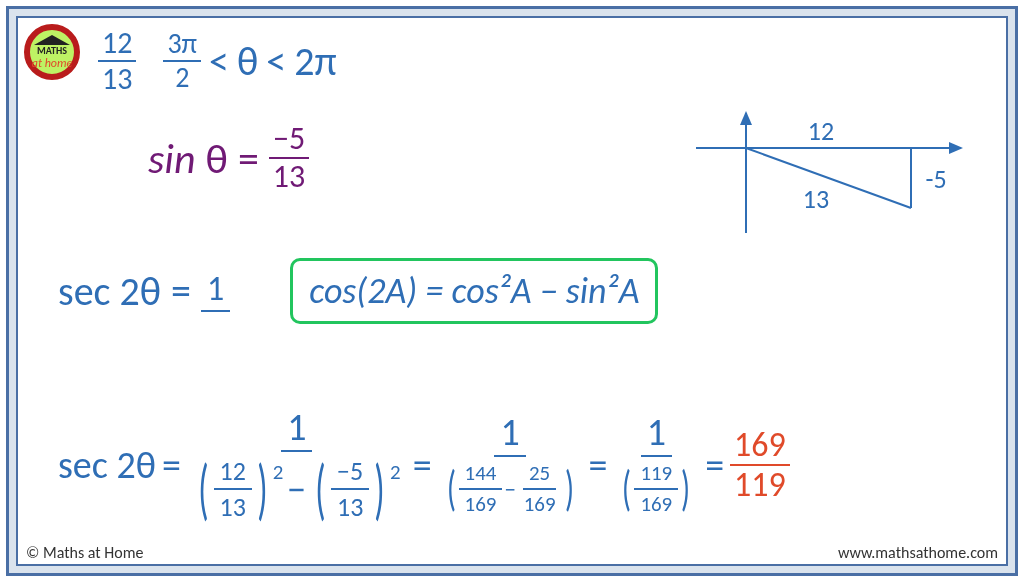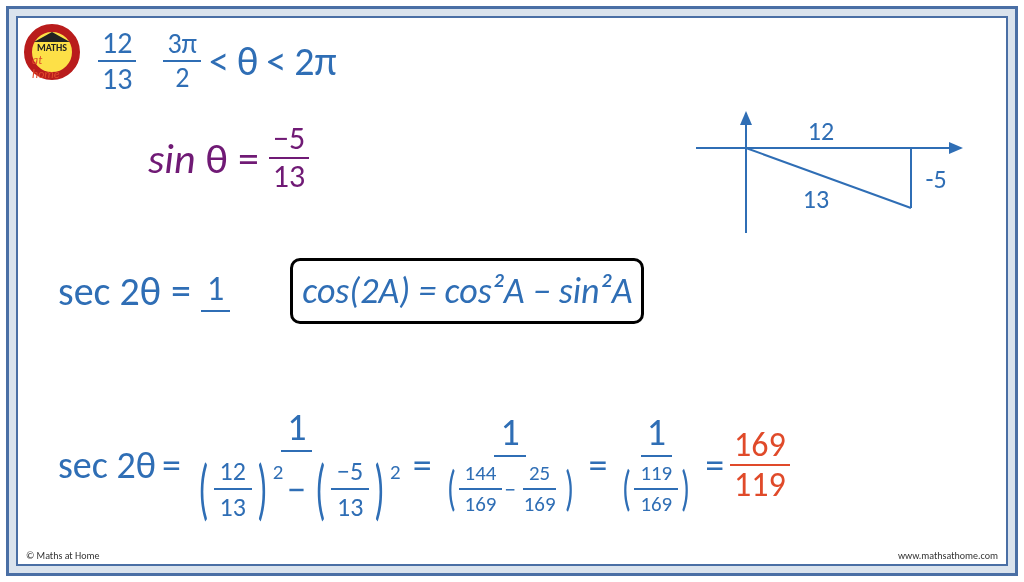--- a/index.html
+++ b/index.html
@@ -19,27 +19,27 @@
 .inner-frame {
   position: absolute;
   top: 7px; left: 7px; right: 7px; bottom: 7px;
   border: 2px solid #4a6fa5;
   background: #fff;
 }
 .logo {
   position: absolute;
   top: 6px; left: 6px;
   width: 56px; height: 56px;
-  border: 8px solid #b91c1c;
+  border: 6px solid #b91c1c;
   border-radius: 50%;
-  background: #fde047;
+  background: #bef264;
   display: flex;
   flex-direction: column;
   align-items: center;
-  justify-content: flex-start;
+  justify-content: center;
 }
 .logo-roof {
   width: 0; height: 0;
   border-left: 18px solid transparent;
   border-right: 18px solid transparent;
   border-bottom: 10px solid #222;
   margin-bottom: 1px;
 }
 .logo-text { font-size: 10px; font-weight: bold; color: #222; line-height: 1; }
 .logo-sub { font-size: 12px; color: #e04a2a; font-style: italic; }
@@ -106,23 +106,23 @@
   gap: 60px;
 }
 .secdef {
   font-size: 40px;
   color: #2f6eb5;
   display: flex;
   align-items: center;
   gap: 10px;
 }
 .identity-box {
-  border: 3px solid #000000;
+  border: 3px solid #22c55e;
   border-radius: 10px;
-  padding: 8px 9px;
+  padding: 8px 16px;
   font-size: 36px;
   color: #2f6eb5;
   font-style: italic;
 }
 
 
 .row4 {
   position: absolute;
   bottom: 40px; left: 40px; right: 30px;
   font-size: 38px;
@@ -139,21 +139,21 @@
   transform: scaleX(0.5);
 }
 .pwr { font-size: 0.55em; align-self: flex-start; margin-top: 6px; }
 
 
 .footer {
   position: absolute;
   bottom: 2px; left: 8px; right: 8px;
   display: flex;
   justify-content: space-between;
-  font-size: 10px;
+  font-size: 16px;
   color: #333;
 }
 
 .theta { font-style: normal; }
 .it { font-style: italic; }
 
 .frac-lg {
   display: inline-flex;
   flex-direction: column;
   align-items: center;

